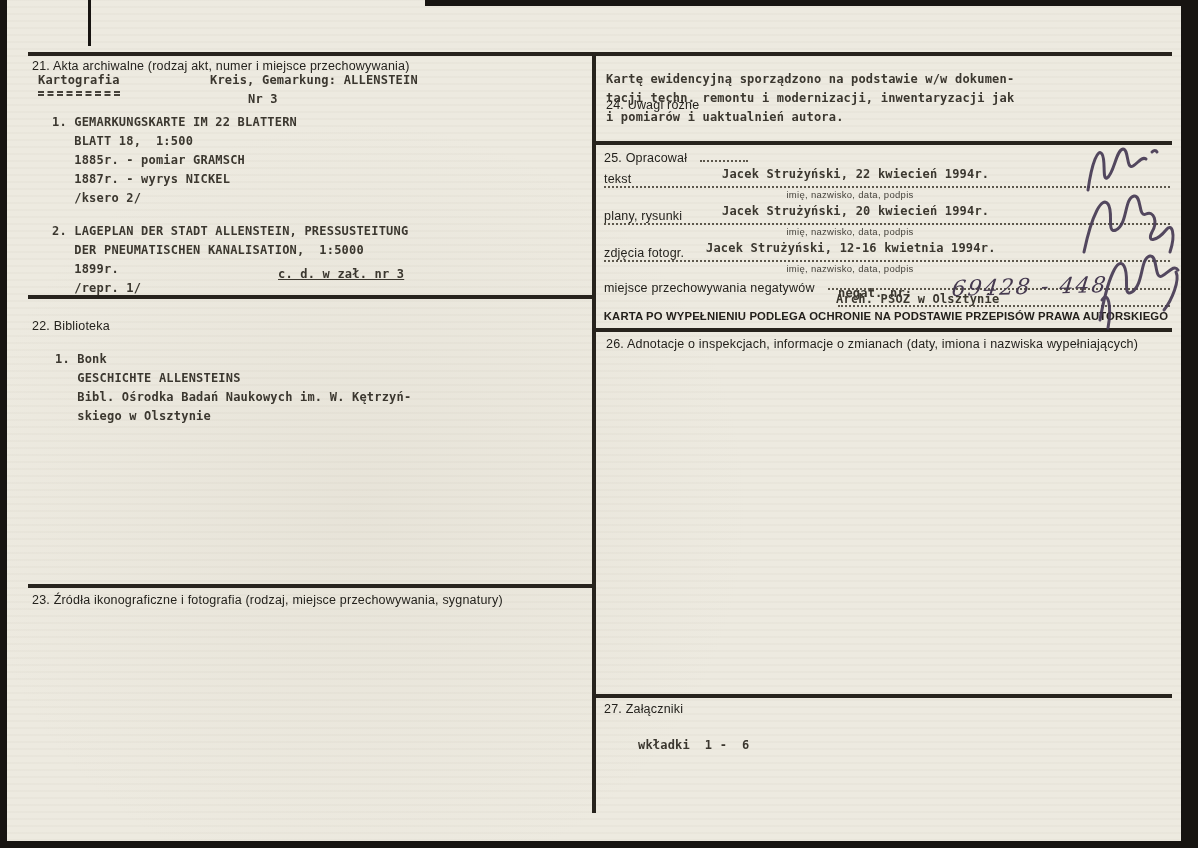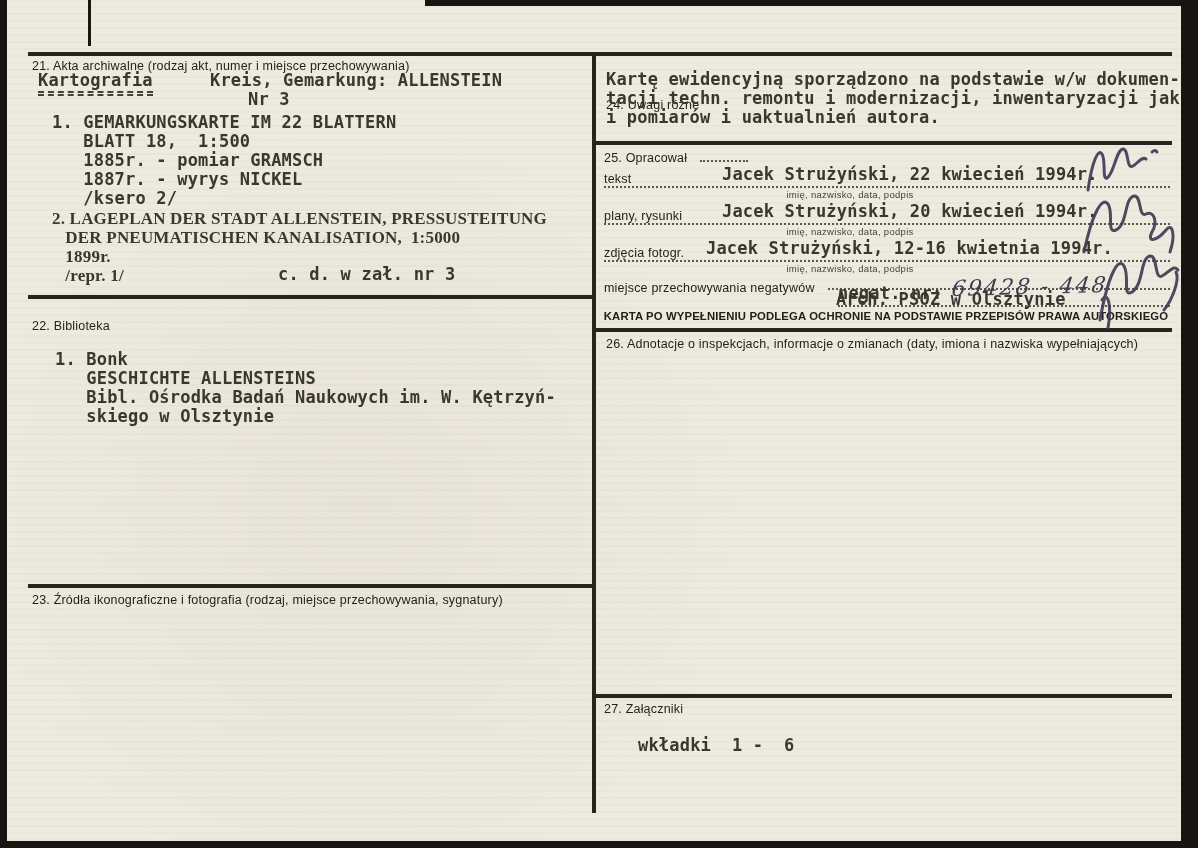--- a/index.html
+++ b/index.html
@@ -9,21 +9,21 @@
     background:#edeae0;
     background-image:repeating-linear-gradient(0deg, rgba(120,110,90,0.035) 0 2px, rgba(0,0,0,0) 2px 7px),
       radial-gradient(circle at 30% 60%, rgba(180,170,150,0.10), rgba(0,0,0,0) 40%);
     font-family:"Liberation Sans", sans-serif;
   }
   .edge{position:absolute;background:#171411;}
   .rule{position:absolute;background:#27231d;}
   .dotted{position:absolute;height:0;border-bottom:2px dotted #5c574c;}
   .flabel{position:absolute;font:12.5px "Liberation Sans", sans-serif;color:#24221d;letter-spacing:.2px;white-space:pre;}
   .tw{position:absolute;font-family:"DejaVu Sans Mono","Liberation Mono",monospace;font-weight:700;
-      font-size:17px;line-height:19px;color:#3b372f;white-space:pre;letter-spacing:.2px;}
+      font-size:12px;line-height:19px;color:#3b372f;white-space:pre;letter-spacing:.2px;}
   .cat{border-bottom:2px dashed #45413a;padding-bottom:1px;}
   .cat::after{content:"";position:absolute;left:0;right:0;bottom:-5px;border-top:2px dashed #45413a;}
   .caption{position:absolute;font:9.5px "Liberation Sans", sans-serif;color:#46433c;letter-spacing:.3px;text-align:center;width:300px;white-space:pre;}
   .copyright{position:absolute;font:bold 11.3px "Liberation Sans", sans-serif;color:#23201b;letter-spacing:.15px;text-align:center;white-space:pre;}
   .handw{position:absolute;font-family:"DejaVu Serif", serif;font-style:italic;font-size:22px;color:#463a50;
          transform:skewX(-8deg) rotate(-1.5deg);letter-spacing:2px;white-space:pre;}
   svg{position:absolute;}
 </style>
 </head>
 <body>
@@ -46,25 +46,25 @@
 
   <div class="flabel" style="left:32px;top:59px;">21. Akta archiwalne (rodzaj akt, numer i miejsce przechowywania)</div>
   <span class="tw cat" style="left:38px;top:71px;">Kartografia</span>
   <span class="tw" style="left:210px;top:71px;">Kreis, Gemarkung: ALLENSTEIN</span>
   <span class="tw" style="left:248px;top:90px;">Nr 3</span>
   <div class="tw" style="left:52px;top:113px;">1. GEMARKUNGSKARTE IM 22 BLATTERN
    BLATT 18,  1:500
    1885r. - pomiar GRAMSCH
    1887r. - wyrys NICKEL
    /ksero 2/</div>
-  <div class="tw" style="left:52px;top:209px;font-family:Liberation Serif, serif;">2. LAGEPLAN DER STADT ALLENSTEIN, PRESSUSTEITUNG
+  <div class="tw" style="left:52px;top:222px;">2. LAGEPLAN DER STADT ALLENSTEIN, PRESSUSTEITUNG
    DER PNEUMATISCHEN KANALISATION,  1:5000
    1899r.
    /repr. 1/</div>
-  <span class="tw" style="left:278px;top:265px;">c. d. w zał. nr 3</span>
+  <span class="tw" style="left:278px;top:265px;text-decoration:underline;">c. d. w zał. nr 3</span>
 
   <div class="flabel" style="left:32px;top:319px;">22. Biblioteka</div>
   <div class="tw" style="left:55px;top:350px;">1. Bonk
    GESCHICHTE ALLENSTEINS
    Bibl. Ośrodka Badań Naukowych im. W. Kętrzyń-
    skiego w Olsztynie</div>
 
   <div class="flabel" style="left:32px;top:593px;">23. Źródła ikonograficzne i fotografia (rodzaj, miejsce przechowywania, sygnatury)</div>
 
   <div class="flabel" style="left:606px;top:58px;margin-top:40px;">24. Uwagi różne</div>

